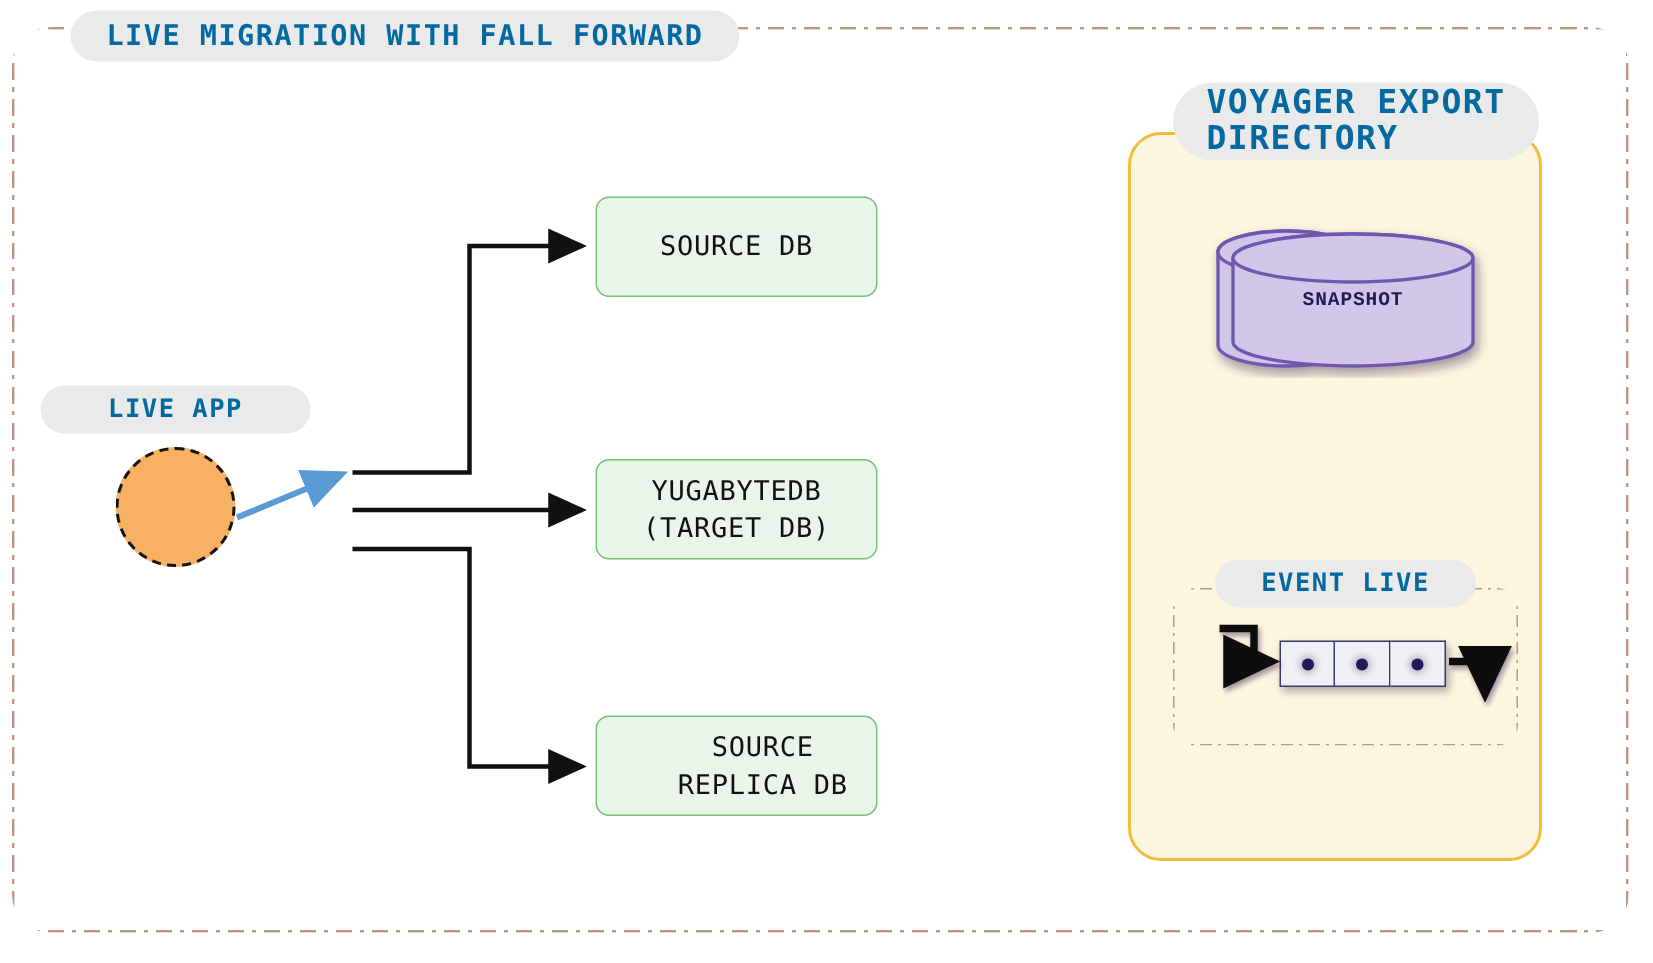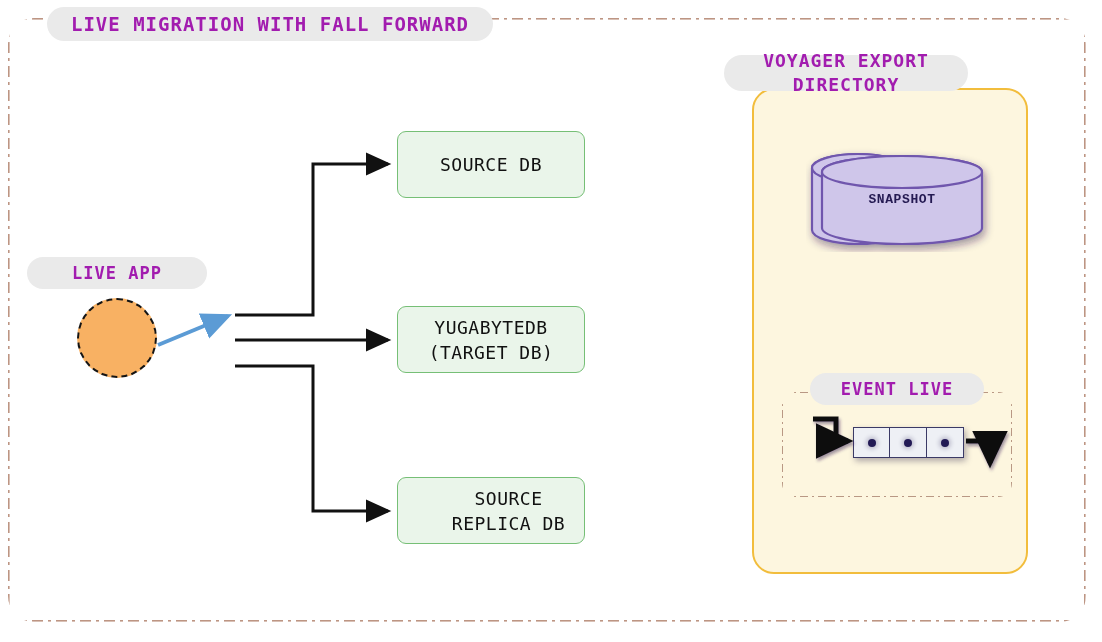--- a/index.html
+++ b/index.html
@@ -40,42 +40,41 @@
   }
 
   
   .badge {
     position: absolute;
     background: #eaeaea;
     border-radius: 999px;
     display: flex;
     align-items: center;
     justify-content: center;
-    text-align: center;
-    color: #a21caf;
+    color: #0369a1;
     font-family: "DejaVu Sans Mono", monospace;
     font-weight: bold;
     letter-spacing: 1px;
     white-space: pre-line;
     z-index: 30;
   }
   #title-badge {
     left: 47px;  top: 7px;
     width: 446px; height: 34px;
     font-size: 19px;
   }
   #userapp-badge {
     left: 27px;  top: 257px;
     width: 180px; height: 32px;
     font-size: 17px;
   }
   #voyager-badge {
-    left: 724px; top: 55px;
-    width: 244px; height: 36px;
-    font-size: 18px;
+    left: 782px; top: 55px;
+    width: 244px; height: 52px;
+    font-size: 22px;
     line-height: 24px;
   }
   #eventqueue-badge {
     left: 810px; top: 373px;
     width: 174px; height: 32px;
     font-size: 17px;
   }
 
   
   #export-dir {

